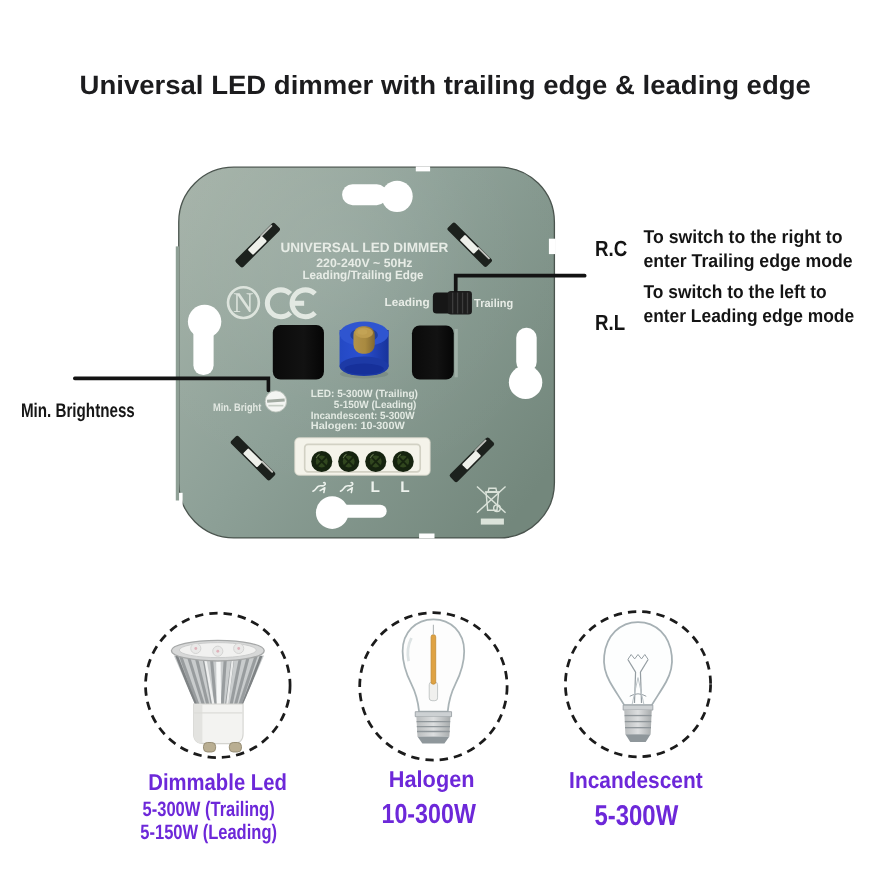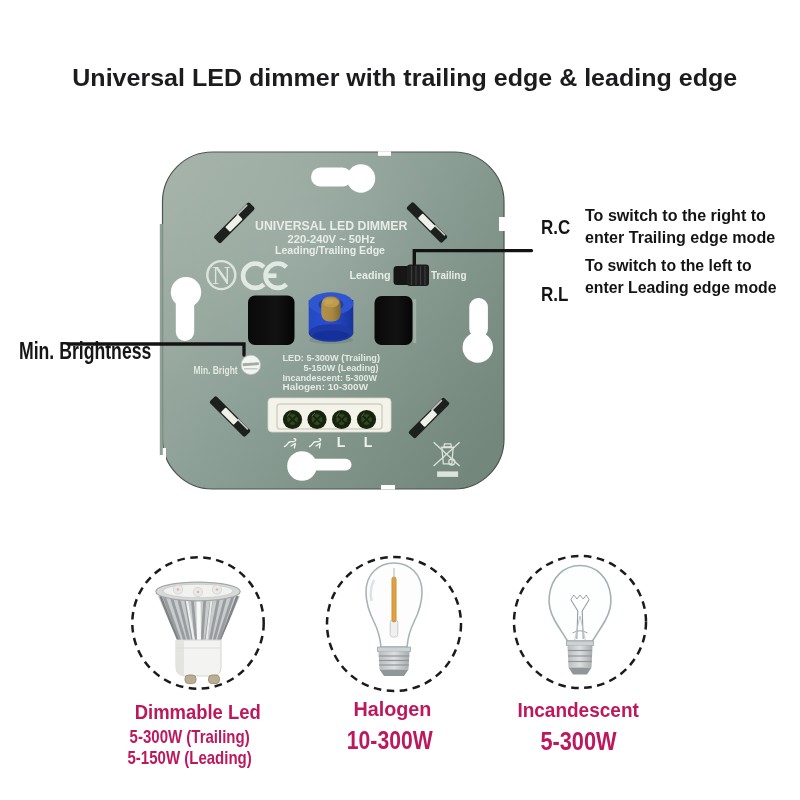--- a/index.html
+++ b/index.html
@@ -4,21 +4,21 @@
 <style>
 html,body{margin:0;padding:0;}
 body{width:800px;height:800px;background:#fff;font-family:"Liberation Sans",sans-serif;position:relative;overflow:hidden;}
 .abs{position:absolute;}
 .blk{color:#161616;font-weight:bold;}
 #title{left:5px;top:64px;width:800px;text-align:center;font-size:24px;font-weight:bold;color:#1c1c1e;}
 #title span{display:inline-block;transform:scaleX(1.043);}
 .sx{display:inline-block;}
 .desc{font-size:17px;line-height:22px;font-weight:bold;color:#141414;}
 .rc{font-size:20px;font-weight:bold;color:#141414;text-align:right;}
-.lbl{font-weight:bold;color:#be185d;text-align:center;}
+.lbl{font-weight:bold;color:#6d28d9;text-align:center;}
 </style>
 </head>
 <body>
 <div class="abs" id="title"><span>Universal LED dimmer with trailing edge &amp; leading edge</span></div>
 
 <svg class="abs" style="left:0;top:0" width="800" height="800" viewBox="0 0 800 800">
 <defs>
 <linearGradient id="plate" x1="0" y1="0.1" x2="1" y2="0.8">
  <stop offset="0" stop-color="#a4b2a8"></stop>
  <stop offset="0.45" stop-color="#8da097"></stop>
@@ -301,20 +301,20 @@
   <line x1="568.2" y1="661.5" x2="591.8" y2="661.5"></line>
  </g>
  <path d="M568.5,667.5 L591.5,667.5 L587,674.5 L573,674.5 Z" fill="#8f979b"></path>
 </g>
 </svg>
 
 <div class="abs rc" style="left:541px;top:216px;"><span class="sx" style="transform:scaleX(0.85);transform-origin:left;">R.C</span></div>
 <div class="abs desc" style="left:585px;top:205px;"><span class="sx" style="transform:scaleX(0.945);transform-origin:left;">To switch to the right to<br>enter Trailing edge mode</span></div>
 <div class="abs rc" style="left:541px;top:270px;margin-top:13px;"><span class="sx" style="transform:scaleX(0.85);transform-origin:left;">R.L</span></div>
 <div class="abs desc" style="left:585px;top:254.5px;"><span class="sx" style="transform:scaleX(0.93);transform-origin:left;">To switch to the left to<br>enter Leading edge mode</span></div>
-<div class="abs blk" style="left:19px;top:338px;font-size:23px;text-decoration:underline;"><span class="sx" style="transform:scaleX(0.767);transform-origin:left;">Min. Brightness</span></div>
+<div class="abs blk" style="left:19px;top:363px;font-size:18px;text-decoration:underline;"><span class="sx" style="transform:scaleX(0.767);transform-origin:left;">Min. Brightness</span></div>
 
 <div class="abs lbl" style="left:97.4px;top:700px;width:200px;font-size:21px;"><span class="sx" style="transform:scaleX(0.878);">Dimmable Led</span></div>
 <div class="abs lbl" style="left:89.5px;top:726px;width:200px;font-size:19px;line-height:21.4px;"><span class="sx" style="transform:scaleX(0.79);">5-300W (Trailing)<br>5-150W (Leading)</span></div>
 <div class="abs lbl" style="left:292px;top:697px;width:200px;font-size:21px;"><span class="sx" style="transform:scaleX(0.94);">Halogen</span></div>
 <div class="abs lbl" style="left:290px;top:725.5px;width:200px;font-size:25px;"><span class="sx" style="transform:scaleX(0.846);">10-300W</span></div>
 <div class="abs lbl" style="left:477.7px;top:697.5px;width:200px;font-size:21px;"><span class="sx" style="transform:scaleX(0.905);">Incandescent</span></div>
 <div class="abs lbl" style="left:479px;top:725.5px;width:200px;font-size:26px;"><span class="sx" style="transform:scaleX(0.837);">5-300W</span></div>
 
 </body></html>

